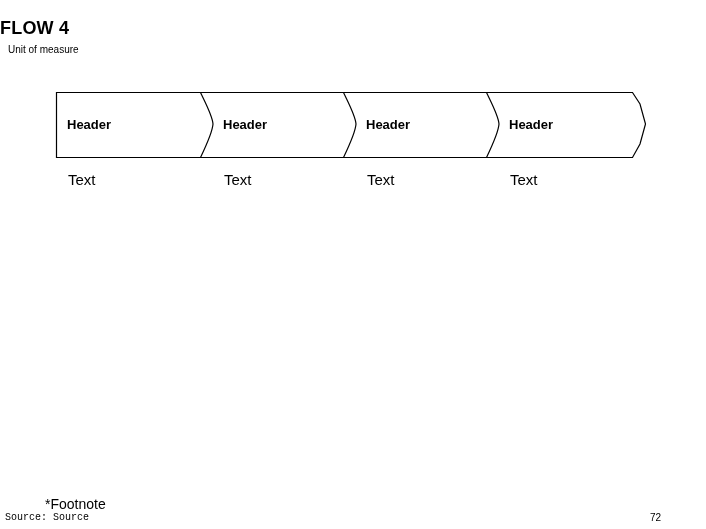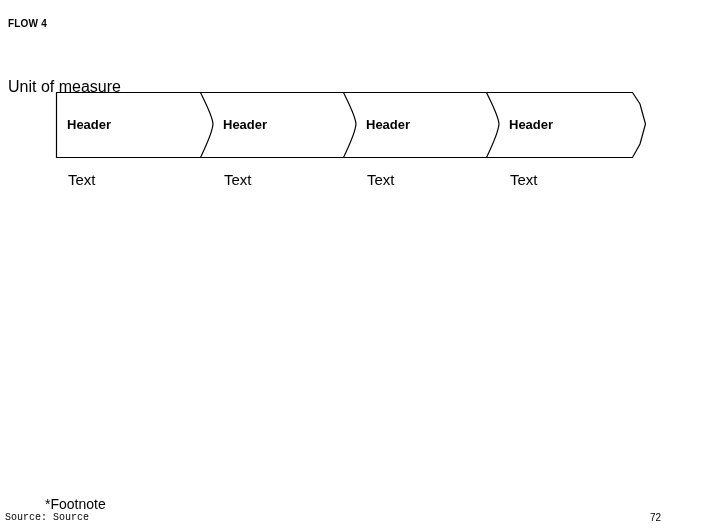--- a/index.html
+++ b/index.html
@@ -12,35 +12,34 @@
     height: 529px;
     position: relative;
     overflow: hidden;
     font-family: "Liberation Sans", sans-serif;
     color: #000000;
   }
 
   
   #slide-title {
     position: absolute;
-    left: 8px;
+    left: 0;
     top: 18px;
-    font-size: 10px;
+    font-size: 18px;
     font-weight: bold;
     letter-spacing: 0.2px;
     white-space: nowrap;
   }
   #slide-subtitle {
     position: absolute;
     left: 8px;
     top: 44px;
-    font-size: 16px;
+    font-size: 10px;
     font-weight: normal;
     white-space: nowrap;
-    margin-top: 34px;
   }
 
   
   #flow-diagram {
     position: absolute;
     left: 40px;
     top: 80px;
     width: 626px;
     height: 90px;
   }

